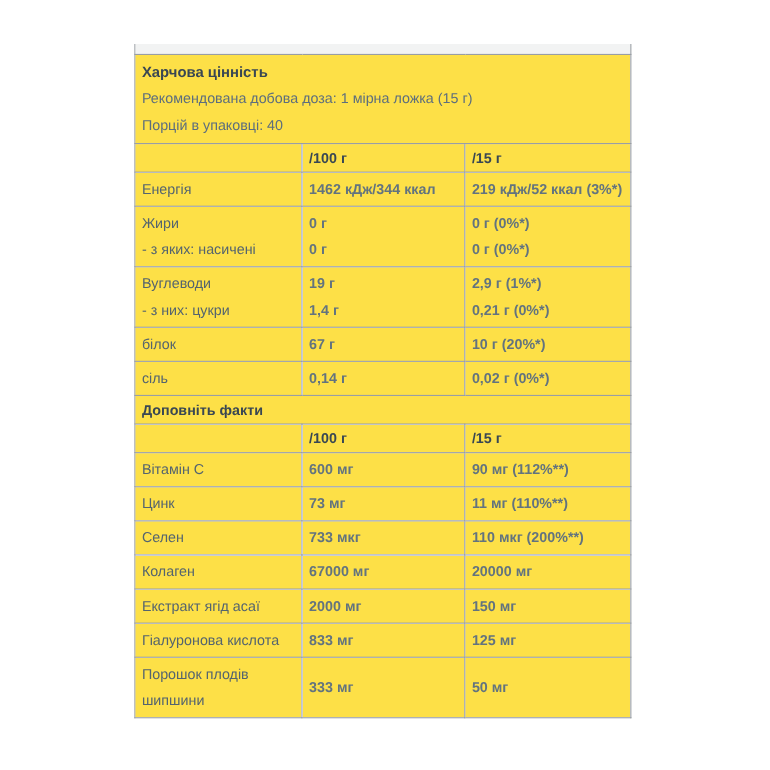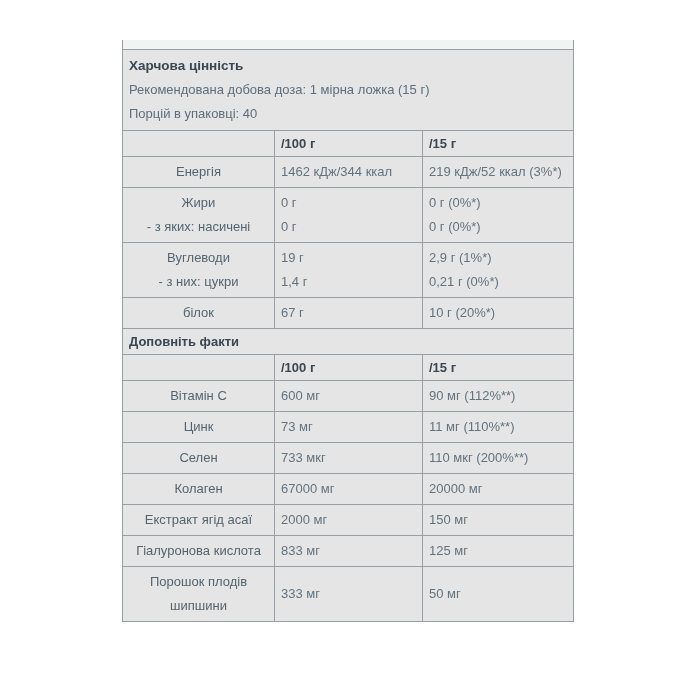--- a/index.html
+++ b/index.html
@@ -26,21 +26,21 @@
     border-collapse: collapse;
     table-layout: fixed;
     width: 451px;
     margin-top: -24px; 
   }
   col.c1 { width: 152px; }
   col.c2 { width: 148px; }
   col.c3 { width: 151px; }
   td {
     border: 1px solid #999ea4;
-    background: #e5e5e5;
+    background: #fde047;
     padding: 3px 6px;
     font-size: 13px;
     line-height: 24px;
     color: #5d6e7d;
     vertical-align: middle;
     white-space: pre-line;
     overflow: hidden;
   }
   tr.cut-row td { height: 26px; background: #f2f3f3; }
   tr.info-row td { padding: 4px 6px; }
@@ -52,22 +52,22 @@
   }
   .info-line {
     color: #5d6e7d;
     line-height: 24px;
   }
   tr.head-row td, tr.section-row td {
     line-height: 19px;
     font-weight: bold;
     color: #394753;
   }
-  td.lbl { color: #54646f; text-align: center; }
-  td.val { color: #62737f; }
+  td.lbl { color: #54646f; }
+  td.val { color: #62737f; font-weight: bold; }
 </style>
 </head>
 <body>
 
 <div class="table-clip">
   <table class="nutrition">
     <colgroup>
         <col class="c1">
         <col class="c2">
         <col class="c3">
@@ -104,20 +104,25 @@
 - з них: цукри</td>
           <td class="val">19 г
 1,4 г</td>
           <td class="val">2,9 г (1%*)
 0,21 г (0%*)</td>
         </tr>
         <tr>
           <td class="lbl">білок</td>
           <td class="val">67 г</td>
           <td class="val">10 г (20%*)</td>
+        </tr>
+        <tr>
+          <td class="lbl">сіль</td>
+          <td class="val">0,14 г</td>
+          <td class="val">0,02 г (0%*)</td>
         </tr>
       </tbody>
     <tbody>
       <tr class="section-row">
         <td colspan="3">Доповніть факти</td>
       </tr>
       <tr class="head-row">
         <td class="lbl"></td>
         <td>/100 г</td>
         <td>/15 г</td>

